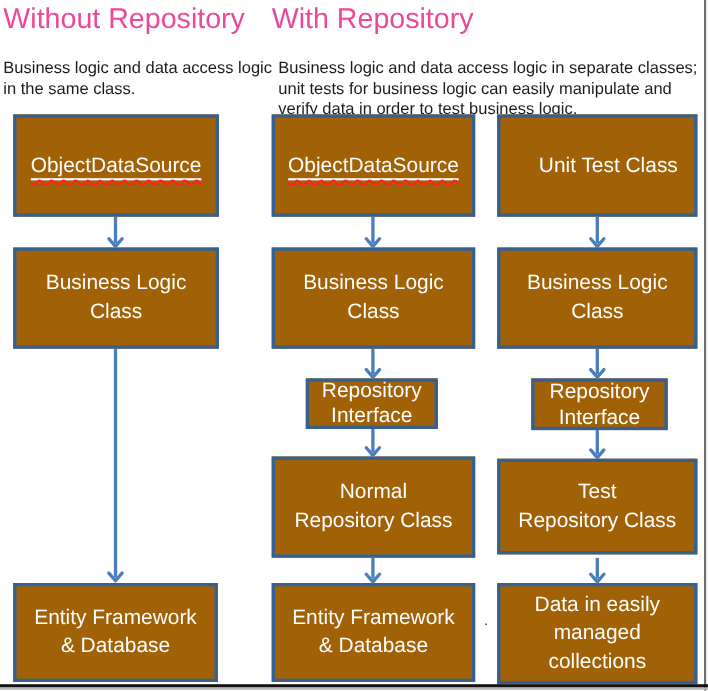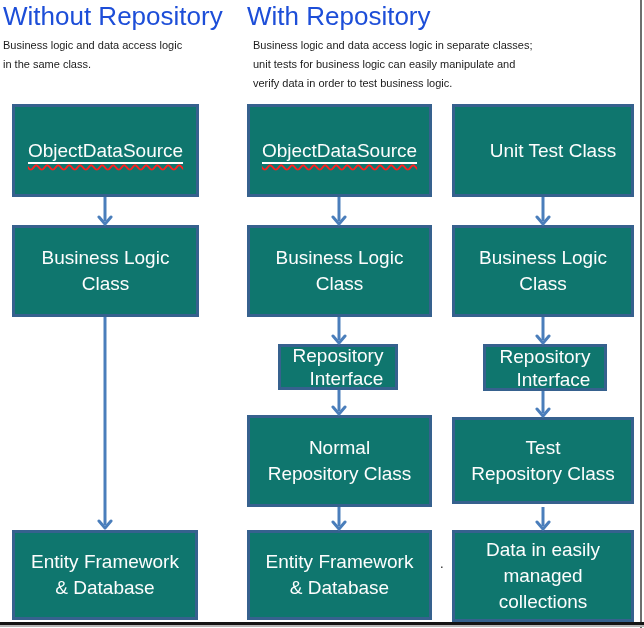--- a/index.html
+++ b/index.html
@@ -5,40 +5,41 @@
   html,body{margin:0;padding:0;}
   body{
     width:644px;height:628px;position:relative;overflow:hidden;
     background:#ffffff;
     font-family:"Liberation Sans",sans-serif;
     color:#1b1b1b;
   }
   .abs{position:absolute;}
   
   .col-title{
-    font-size:26px;line-height:30px;font-weight:400;color:#1d4ed8;
+    font-size:26px;line-height:30px;font-weight:400;color:#ec4899;
     white-space:nowrap;
   }
   .col-desc{
-    font-size:11px;line-height:19px;color:#1b1b1b;
+    font-size:15px;line-height:19px;color:#1b1b1b;
     white-space:pre-line;
+    margin-top:16px;
   }
   
   .box{
     position:absolute;
-    background:#0f766e;
+    background:#a16207;
     border:3px solid #36618e;
     box-sizing:border-box;
     display:flex;align-items:center;justify-content:center;
     text-align:center;
     color:#fdfdfd;
     font-size:19px;line-height:26px;
   }
   .box .lbl{white-space:pre-line;}
-  .box.small{font-size:19px;line-height:23px;text-align:right;}
+  .box.small{font-size:19px;line-height:23px;}
   
   .uline{
     border-bottom:2px solid #ffffff;
     padding-bottom:1px;
   }
   .spell{
     text-decoration:underline wavy #ff1f1f 2px;
     text-underline-offset:7px;
   }
   

